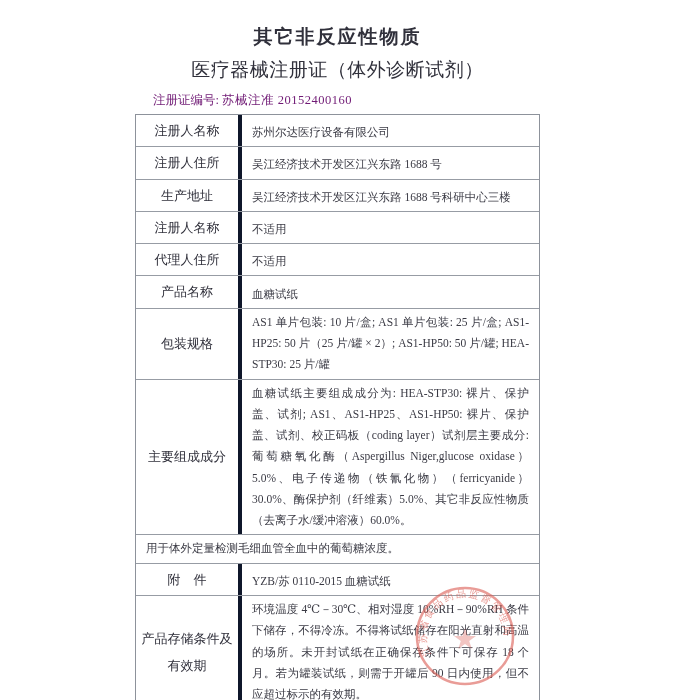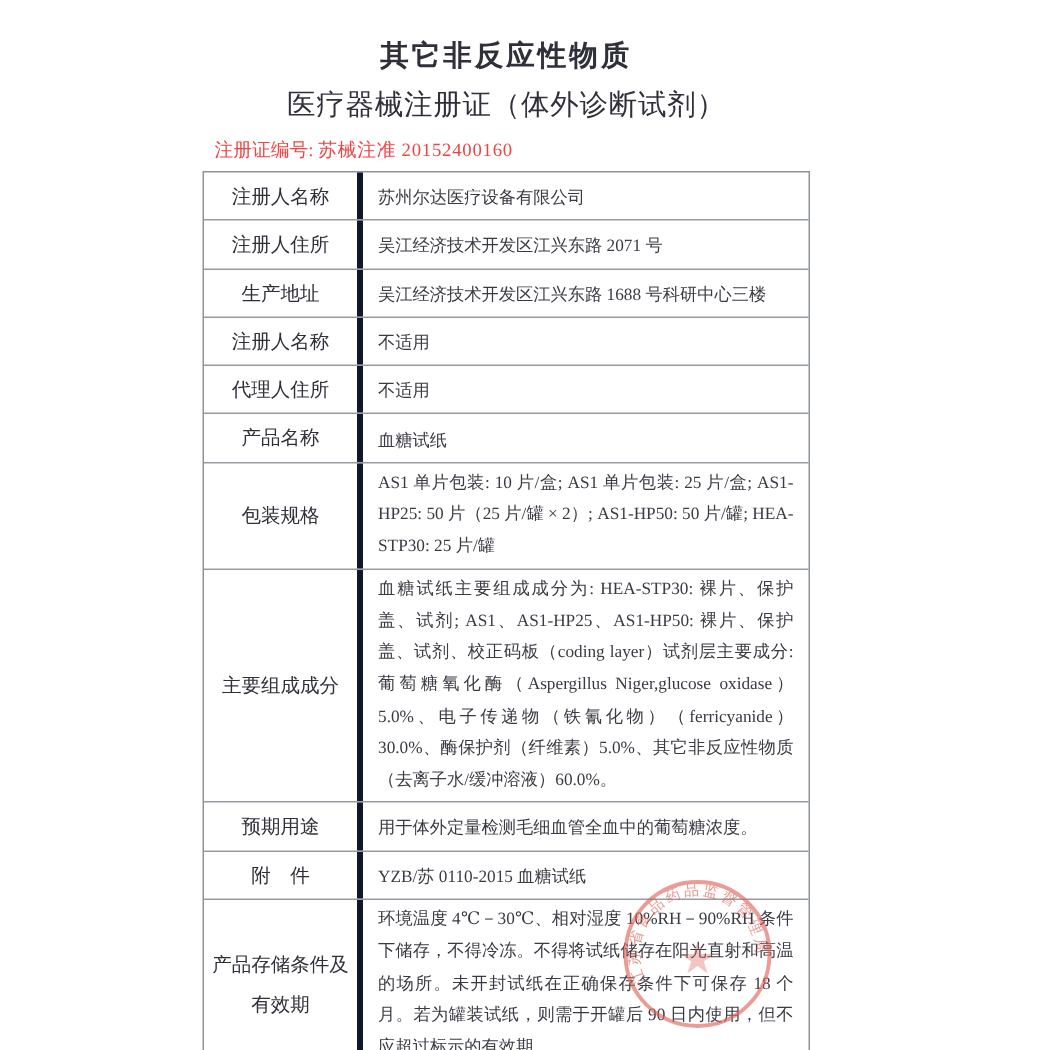--- a/index.html
+++ b/index.html
@@ -32,22 +32,22 @@
     text-align:center;
     font-size:19px;
     font-weight:400;
     letter-spacing:0.5px;
     color:#30303b;
     margin:0 0 9px 0;
     white-space:nowrap;
   }
   .reg-line{
     font-size:12.5px;
-    margin:0 0 5px 8px;
-    color:#ef4444;
+    margin:0 0 5px 18px;
+    color:#701a75;
   }
   .reg-line .num{letter-spacing:0.5px;}
   .cert-table{
     border:1px solid #8d929b;
     background:#fff;
   }
   .row{
     display:flex;
     border-top:1px solid #979ca4;
   }
@@ -105,21 +105,21 @@
     <div class="cert-table">
       <div class="row h28">
         <div class="cell-label">注册人名称</div>
         <div class="cell-value">
             <span>苏州尔达医疗设备有限公司</span>
           </div>
       </div>
       <div class="row h30">
         <div class="cell-label">注册人住所</div>
         <div class="cell-value">
-            <span>吴江经济技术开发区江兴东路 2071 号</span>
+            <span>吴江经济技术开发区江兴东路 1688 号</span>
           </div>
       </div>
       <div class="row h30">
         <div class="cell-label">生产地址</div>
         <div class="cell-value">
             <span>吴江经济技术开发区江兴东路 1688 号科研中心三楼</span>
           </div>
       </div>
       <div class="row h21">
         <div class="cell-label">注册人名称</div>
@@ -145,21 +145,20 @@
             <span>AS1 单片包装: 10 片/盒; AS1 单片包装: 25 片/盒; AS1-HP25: 50 片（25 片/罐 × 2）; AS1-HP50: 50 片/罐; HEA-STP30: 25 片/罐</span>
           </div>
       </div>
       <div class="row h130">
         <div class="cell-label">主要组成成分</div>
         <div class="cell-value">
             <span>血糖试纸主要组成成分为: HEA-STP30: 裸片、保护盖、试剂; AS1、AS1-HP25、AS1-HP50: 裸片、保护盖、试剂、校正码板（coding layer）试剂层主要成分: 葡萄糖氧化酶（Aspergillus Niger,glucose oxidase）5.0%、电子传递物（铁氰化物）（ferricyanide）30.0%、酶保护剂（纤维素）5.0%、其它非反应性物质（去离子水/缓冲溶液）60.0%。</span>
           </div>
       </div>
       <div class="row h24">
-        <div class="cell-label">预期用途</div>
         <div class="cell-value">
             <span>用于体外定量检测毛细血管全血中的葡萄糖浓度。</span>
           </div>
       </div>
       <div class="row h24">
         <div class="cell-label">附　件</div>
         <div class="cell-value">
             <span>YZB/苏 0110-2015 血糖试纸</span>
           </div>
       </div>

